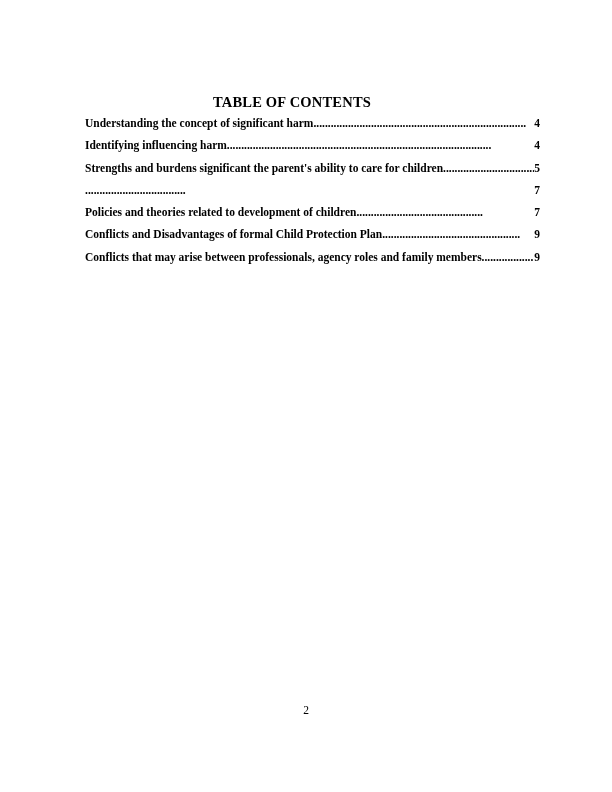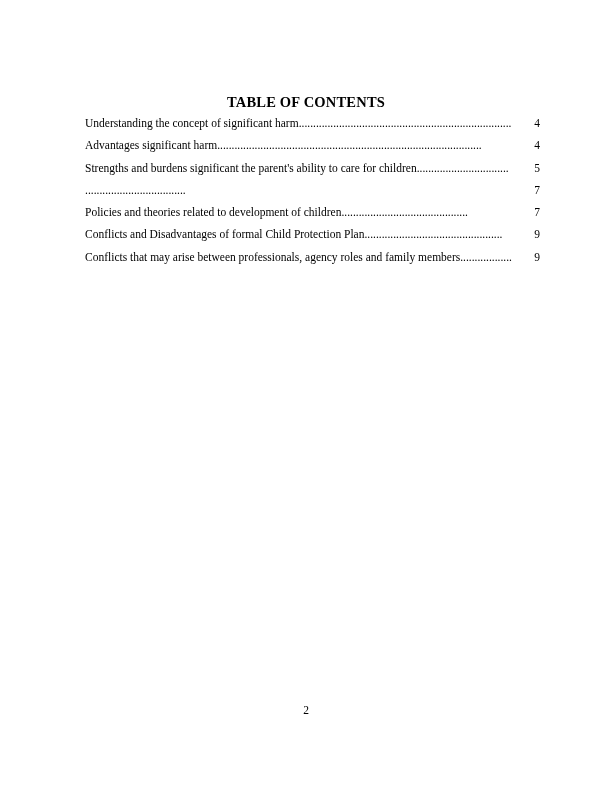--- a/index.html
+++ b/index.html
@@ -19,21 +19,21 @@
     position: absolute;
     top: 0;
     left: 0;
     width: 612px;
     height: 792px;
     box-sizing: border-box;
   }
   .toc-title {
     position: absolute;
     top: 94px;
-    left: 18px;
+    left: 4px;
     width: 576px;
     text-align: center;
     font-size: 14.5px;
     font-weight: bold;
     letter-spacing: 0.2px;
   }
   .toc-list {
     position: absolute;
     top: 112px;
     left: 68px;
@@ -41,20 +41,21 @@
   }
   .toc-entry {
     display: flex;
     align-items: baseline;
     font-size: 11.5px;
     line-height: 22.3px;
     white-space: nowrap;
   }
   .toc-entry.indented {
     padding-left: 17px;
+    font-weight: bold;
   }
   .toc-text {
     flex: 0 0 auto;
   }
   .toc-dots {
     flex: 1 1 auto;
     overflow: hidden;
     white-space: nowrap;
     font-size: 11.5px;
     letter-spacing: 0px;
@@ -82,21 +83,21 @@
 
   <div class="toc-list">
 
     <div class="toc-entry indented">
       <span class="toc-text">Understanding the concept of significant harm</span>
       <span class="toc-dots">..........................................................................</span>
       <span class="toc-page">4</span>
     </div>
 
     <div class="toc-entry indented">
-      <span class="toc-text">Advantages significant harm</span>
+      <span class="toc-text">Identifying influencing harm</span>
       <span class="toc-dots">............................................................................................</span>
       <span class="toc-page">4</span>
     </div>
 
     <div class="toc-entry indented">
       <span class="toc-text">Strengths and burdens significant the parent's ability to care for children</span>
       <span class="toc-dots">................................</span>
       <span class="toc-page">5</span>
     </div>
 

